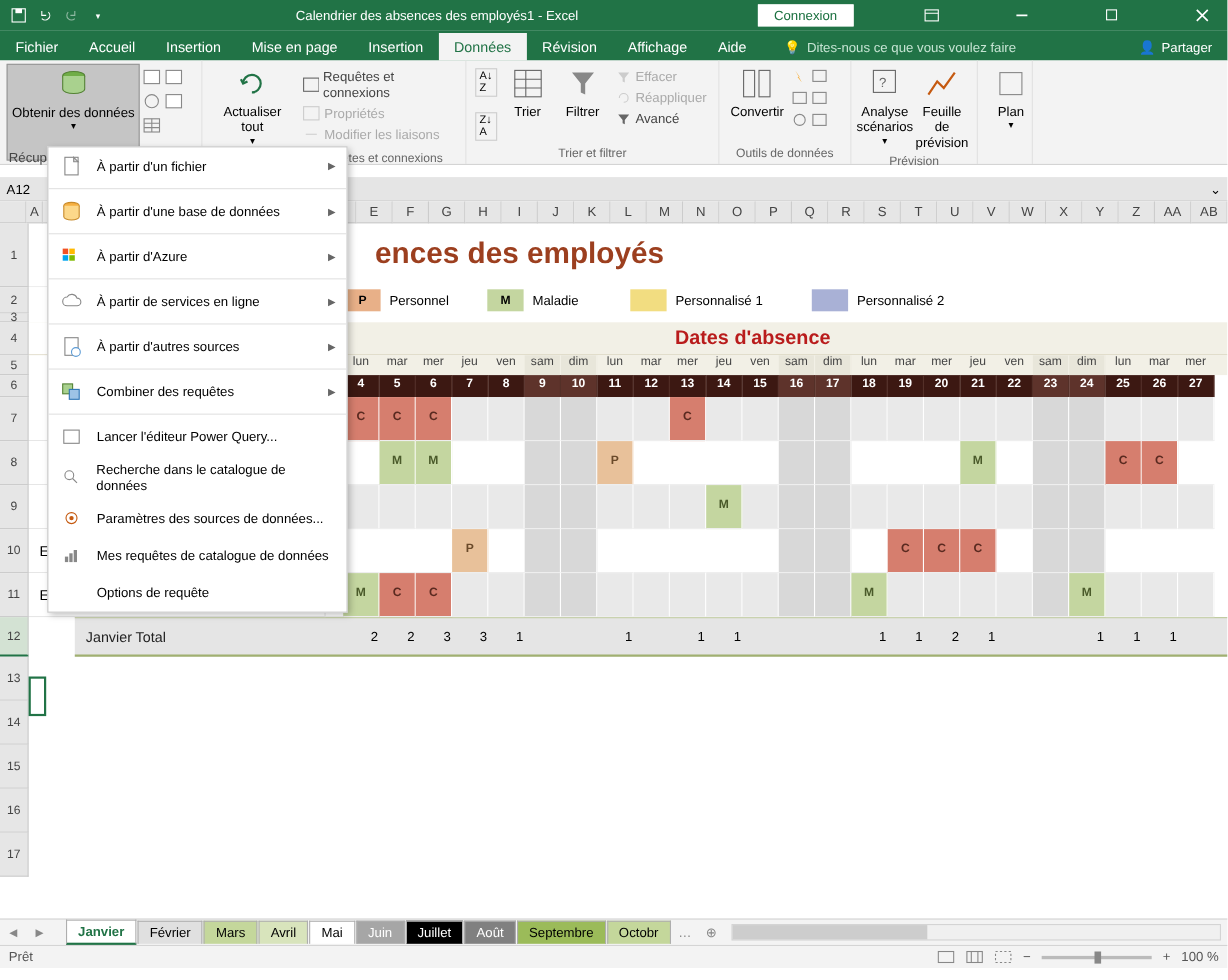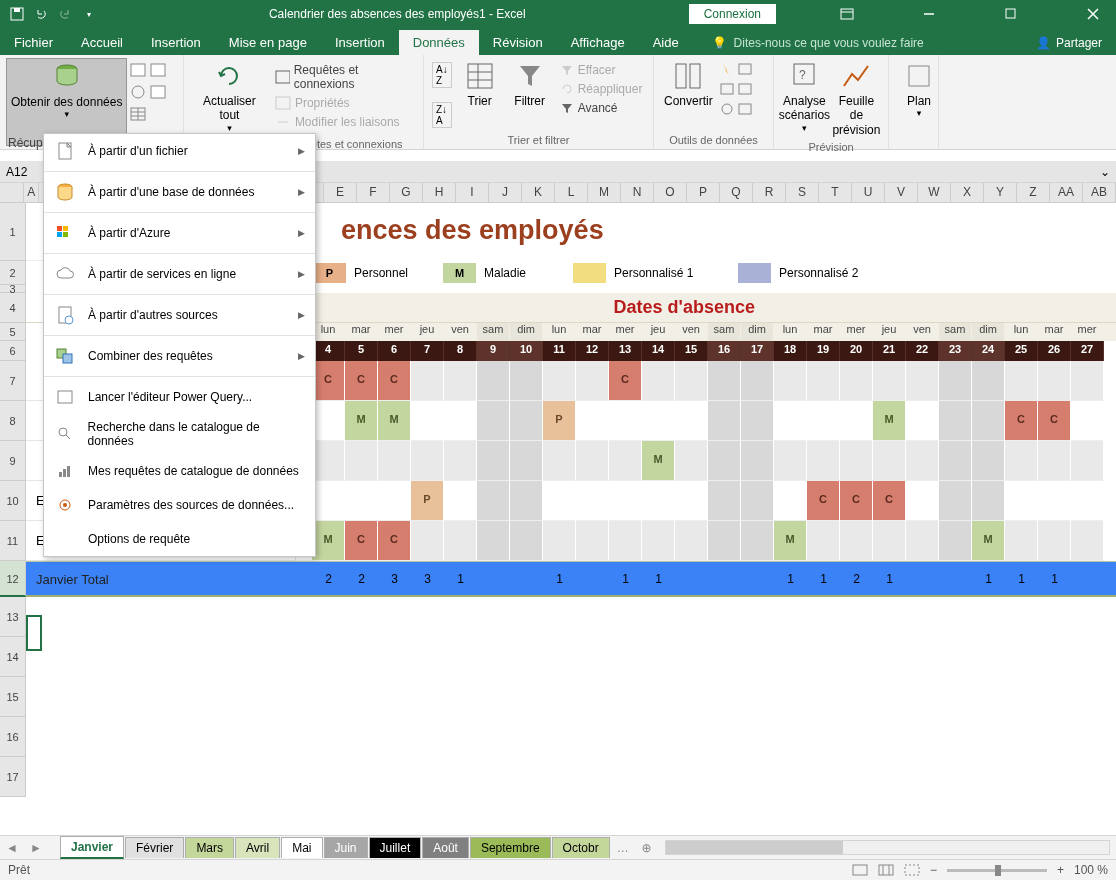--- a/index.html
+++ b/index.html
@@ -54,21 +54,21 @@
 .day-cell{width:33px;text-align:center;font-size:11px;border-right:1px solid #f2f0e6;color:#444;}
 .day-cell.wknd{background:#e8e6da;}
 .date-row{display:flex;height:20px;}
 .date-cell{width:33px;text-align:center;font-size:11px;color:#fff;font-weight:bold;background:#3c1812;border-right:1px solid #543028;padding-top:2px;}
 .date-cell.wknd{background:#5e332b;}
 .emp-row{display:flex;height:40px;}
 .emp-name{width:270px;padding:12px 10px;font-size:13px;background:#fff;border-right:1px solid #e6e6e6;border-bottom:1px solid #e6e6e6;}
 .abs-cell{width:33px;text-align:center;font-size:11px;font-weight:bold;border-right:1px solid #fff;border-bottom:1px solid #eee;padding-top:12px;}
 .abs-cell.bg-even{background:#e9e9e9;} .abs-cell.bg-wknd{background:#d8d8d8;}
 .abs-C{background:#d67e6e;color:#5a2a20;} .abs-M{background:#c4d6a0;color:#4a5a2a;} .abs-P{background:#e8c19a;color:#6a4a2a;}
-.total-row{display:flex;height:36px;background:#3b82f6;border-top:1px solid #bcc89a;border-bottom:2px solid #a0b070;}
+.total-row{display:flex;height:36px;background:#e5e5e5;border-top:1px solid #bcc89a;border-bottom:2px solid #a0b070;margin-left:42px;}
 .total-label{width:237px;padding:10px;font-size:13px;color:#222;}
 .total-cell{width:33px;text-align:center;padding-top:10px;font-size:12px;}
 .sel-cell-border{position:absolute;border:2px solid #217346;pointer-events:none;}
 .sheet-tabs{height:24px;display:flex;align-items:center;background:#f3f3f3;border-top:1px solid #d4d4d4;}
 .tab-nav-btn{width:24px;text-align:center;color:#888;cursor:pointer;}
 .sheet-tab{padding:3px 10px;border:1px solid #aeaeae;border-bottom:none;font-size:12px;cursor:pointer;background:#e0e0e0;margin-right:1px;}
 .sheet-tab.active{background:#fff;border-bottom:2px solid #217346;color:#217346;font-weight:bold;}
 .st-jan{background:#d8e4bc;} .st-mar{background:#c4d79b;} .st-avr{background:#d8e4bc;} .st-mai{background:#fff;} .st-jun{background:#a6a6a6;color:#fff;} .st-jul{background:#000;color:#fff;} .st-aou{background:#808080;color:#fff;} .st-sep{background:#9bbb59;} .st-oct{background:#c4d79b;}
 .scroll-h{flex:1;margin:0 6px;height:15px;background:#f0f0f0;border:1px solid #d4d4d4;position:relative;}
 .scroll-thumb{position:absolute;left:0;width:40%;height:100%;background:#cdcdcd;}
@@ -445,36 +445,36 @@
       <div class="menu-icon">
         <svg width="16" height="16">
           <circle cx="6" cy="6" r="4" fill="none" stroke="#888"></circle>
           <path d="M9 9 L13 13" stroke="#888"></path>
         </svg>
       </div>
       <span>Recherche dans le catalogue de données</span>
     </div>
   <div class="menu-item">
       <div class="menu-icon">
+        <svg width="16" height="16">
+          <circle cx="8" cy="8" r="5" fill="none" stroke="#c55a11"></circle>
+          <circle cx="8" cy="8" r="2" fill="#c55a11"></circle>
+        </svg>
+      </div>
+      <span>Paramètres des sources de données...</span>
+    </div>
+  <div class="menu-item">
+      <div class="menu-icon">
         <svg width="16" height="14">
           <rect x="2" y="8" width="3" height="5" fill="#888"></rect>
           <rect x="6" y="5" width="3" height="8" fill="#888"></rect>
           <rect x="10" y="2" width="3" height="11" fill="#888"></rect>
         </svg>
       </div>
       <span>Mes requêtes de catalogue de données</span>
-    </div>
-  <div class="menu-item">
-      <div class="menu-icon">
-        <svg width="16" height="16">
-          <circle cx="8" cy="8" r="5" fill="none" stroke="#c55a11"></circle>
-          <circle cx="8" cy="8" r="2" fill="#c55a11"></circle>
-        </svg>
-      </div>
-      <span>Paramètres des sources de données...</span>
     </div>
   <div class="menu-item">
       <div class="menu-icon"></div>
       <span>Options de requête</span>
     </div>
 </div>
 
 <div class="namebox-row" style="margin-top:11px">
   <div class="name-box">A12</div>
   <div class="fb-dropdown">▾</div>

